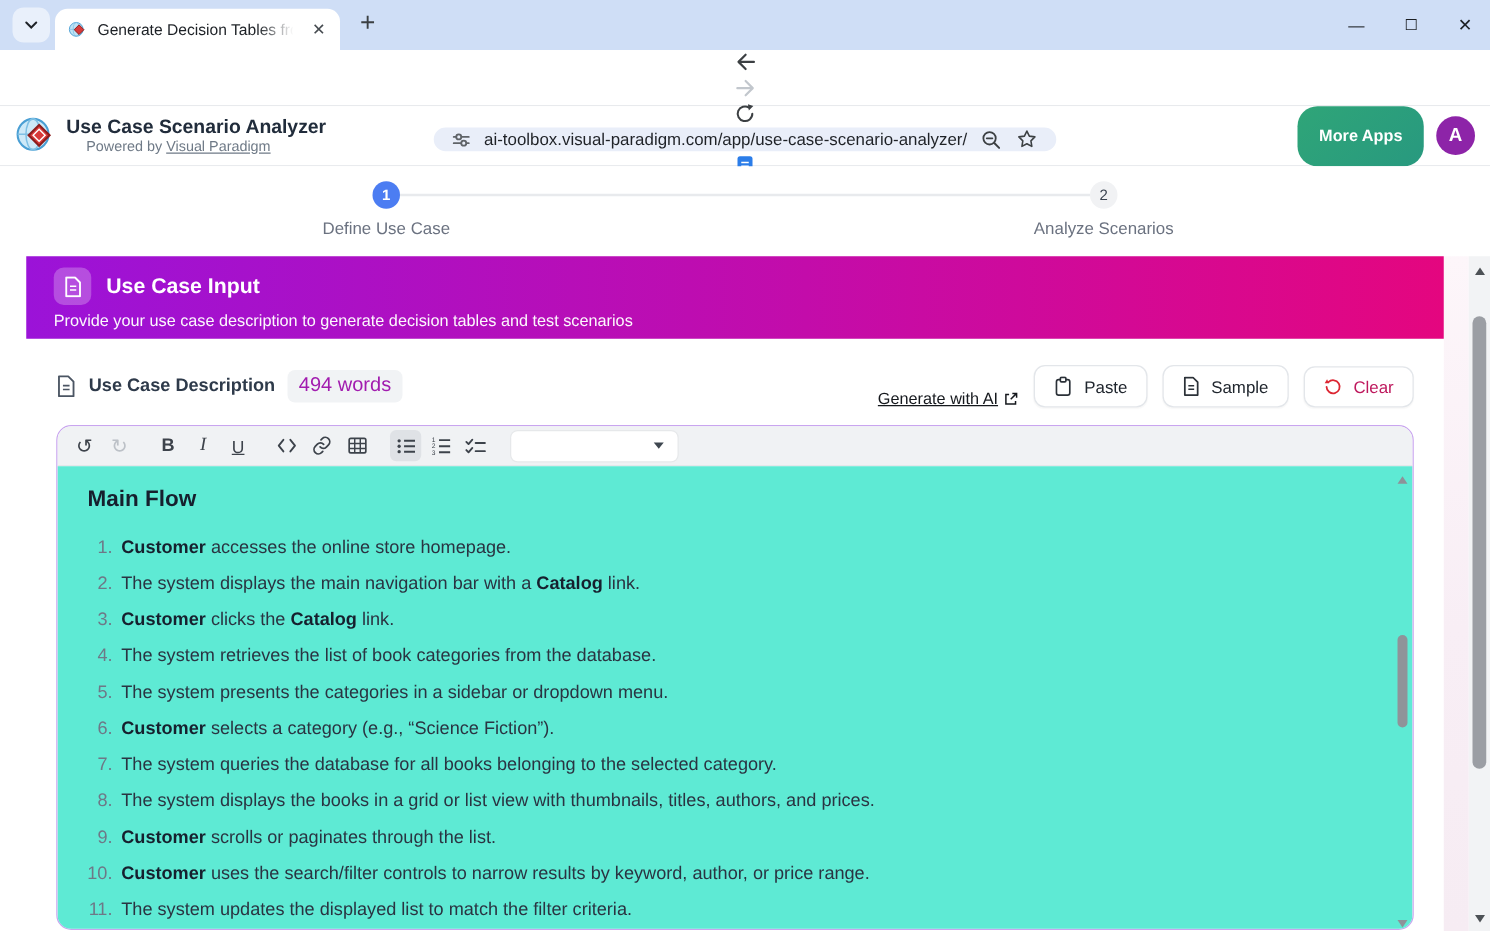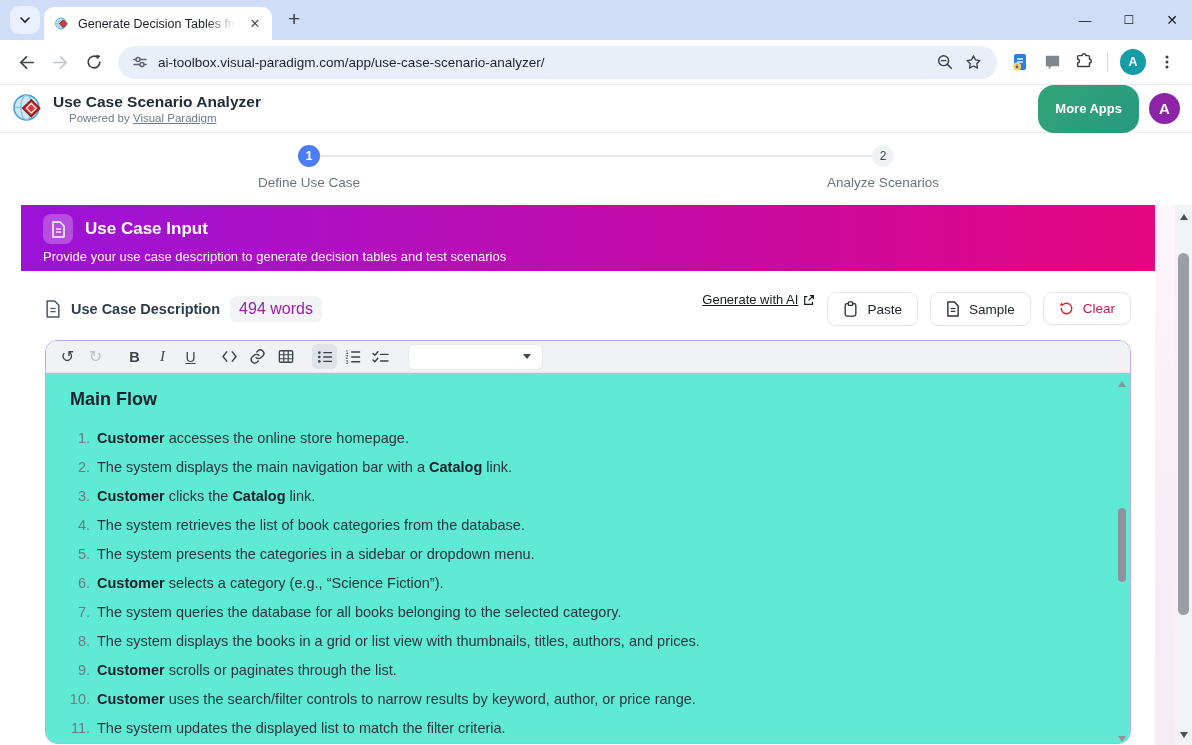--- a/index.html
+++ b/index.html
@@ -15,21 +15,21 @@
   .tab-title { flex:1; font-size:12.5px; color:#1d2126; white-space:nowrap; overflow:hidden;
     -webkit-mask-image:linear-gradient(90deg,#000 80%,transparent 98%);
     mask-image:linear-gradient(90deg,#000 80%,transparent 98%); }
   .tab-close { font-size:13px; color:#474c51; width:18px; height:18px; line-height:18px; text-align:center; border-radius:50%; }
   .newtab { font-size:21px; color:#3c4043; margin:0 0 9px 16px; font-weight:400; }
   .win-controls { position:absolute; right:14px; top:0; height:40px; display:flex; align-items:center; gap:32px;
     color:#1c1f23; font-size:13px; }
   .win-controls span { cursor:default; }
 
   .toolbar { height:45px; background:#fff; display:flex; align-items:center; padding:0 10px; gap:2px;
-    border-bottom:1px solid #e8eaed; }
+    border-bottom:1px solid #e8eaed;flex-direction:column; }
   .navbtn { width:32px; height:32px; display:flex; align-items:center; justify-content:center; color:#3c4043; }
   .navbtn.disabled { color:#c2c7cd; }
   .addr { flex:1; height:33px; background:#e9eef9; border-radius:17px; display:flex; align-items:center;
     padding:0 14px; margin:0 6px; gap:10px; }
   .addr-url { flex:1; font-size:13.5px; color:#1f2227; }
   .addr svg { flex-shrink:0; }
   .ext-icon { width:30px; height:30px; display:flex; align-items:center; justify-content:center; }
   .tb-divider { width:1px; height:20px; background:#d4d8dd; margin:0 6px; }
   .tb-avatar { width:26px; height:26px; border-radius:50%; background:#169ca6; color:#fff; font-size:12.5px;
     font-weight:bold; display:flex; align-items:center; justify-content:center; margin:0 4px; }
@@ -74,21 +74,21 @@
   .banner-top { display:flex; align-items:center; gap:12px; }
   .banner-icon { width:30px; height:30px; border-radius:8px; background:rgba(255,255,255,.25);
     display:flex; align-items:center; justify-content:center; }
   .banner-title { font-size:17px; font-weight:bold; }
   .banner-sub { font-size:13px; margin-top:5px; opacity:.97; }
 
   .desc-row { display:flex; align-items:center; padding:21px 24px 14px; }
   .desc-left { display:flex; align-items:center; gap:10px; color:#4b5563; }
   .desc-label { font-size:14.5px; font-weight:bold; color:#2e3a4a; }
   .word-badge { background:#f1f3f5; border-radius:6px; padding:4px 9px; font-size:16px; color:#a21caf; }
-  .desc-right { margin-left:auto; display:flex; align-items:flex-start; gap:12px; }
+  .desc-right { margin-left:auto; display:flex; align-items:flex-end; gap:12px; }
   .gen-link { font-size:13px; color:#15181d; text-decoration:underline; display:flex; align-items:center; gap:5px; }
   .btn { display:flex; align-items:center; gap:9px; padding:8px 15px; border:1px solid #e3e6ea; border-radius:9px;
     background:#fff; font-size:13.5px; color:#20262e; font-family:inherit; box-shadow:0 1px 1px rgba(0,0,0,.03); }
   .btn-clear { color:#be185d; }
 
   .editor { margin:0 24px; height:404px; border:1.5px solid #c9a5ef; border-radius:12px; overflow:hidden; position:relative; background:#fff; }
   .etoolbar { height:32px; background:#f0f2f4; border-bottom:1px solid #e4e7ea; display:flex; align-items:center; padding:0 9px; gap:3px; }
   .eicon { min-width:25px; height:25px; border-radius:5px; display:flex; align-items:center; justify-content:center;
     color:#3d434b; font-size:14px; }
   .eicon.disabled { color:#bcc1c7; }

